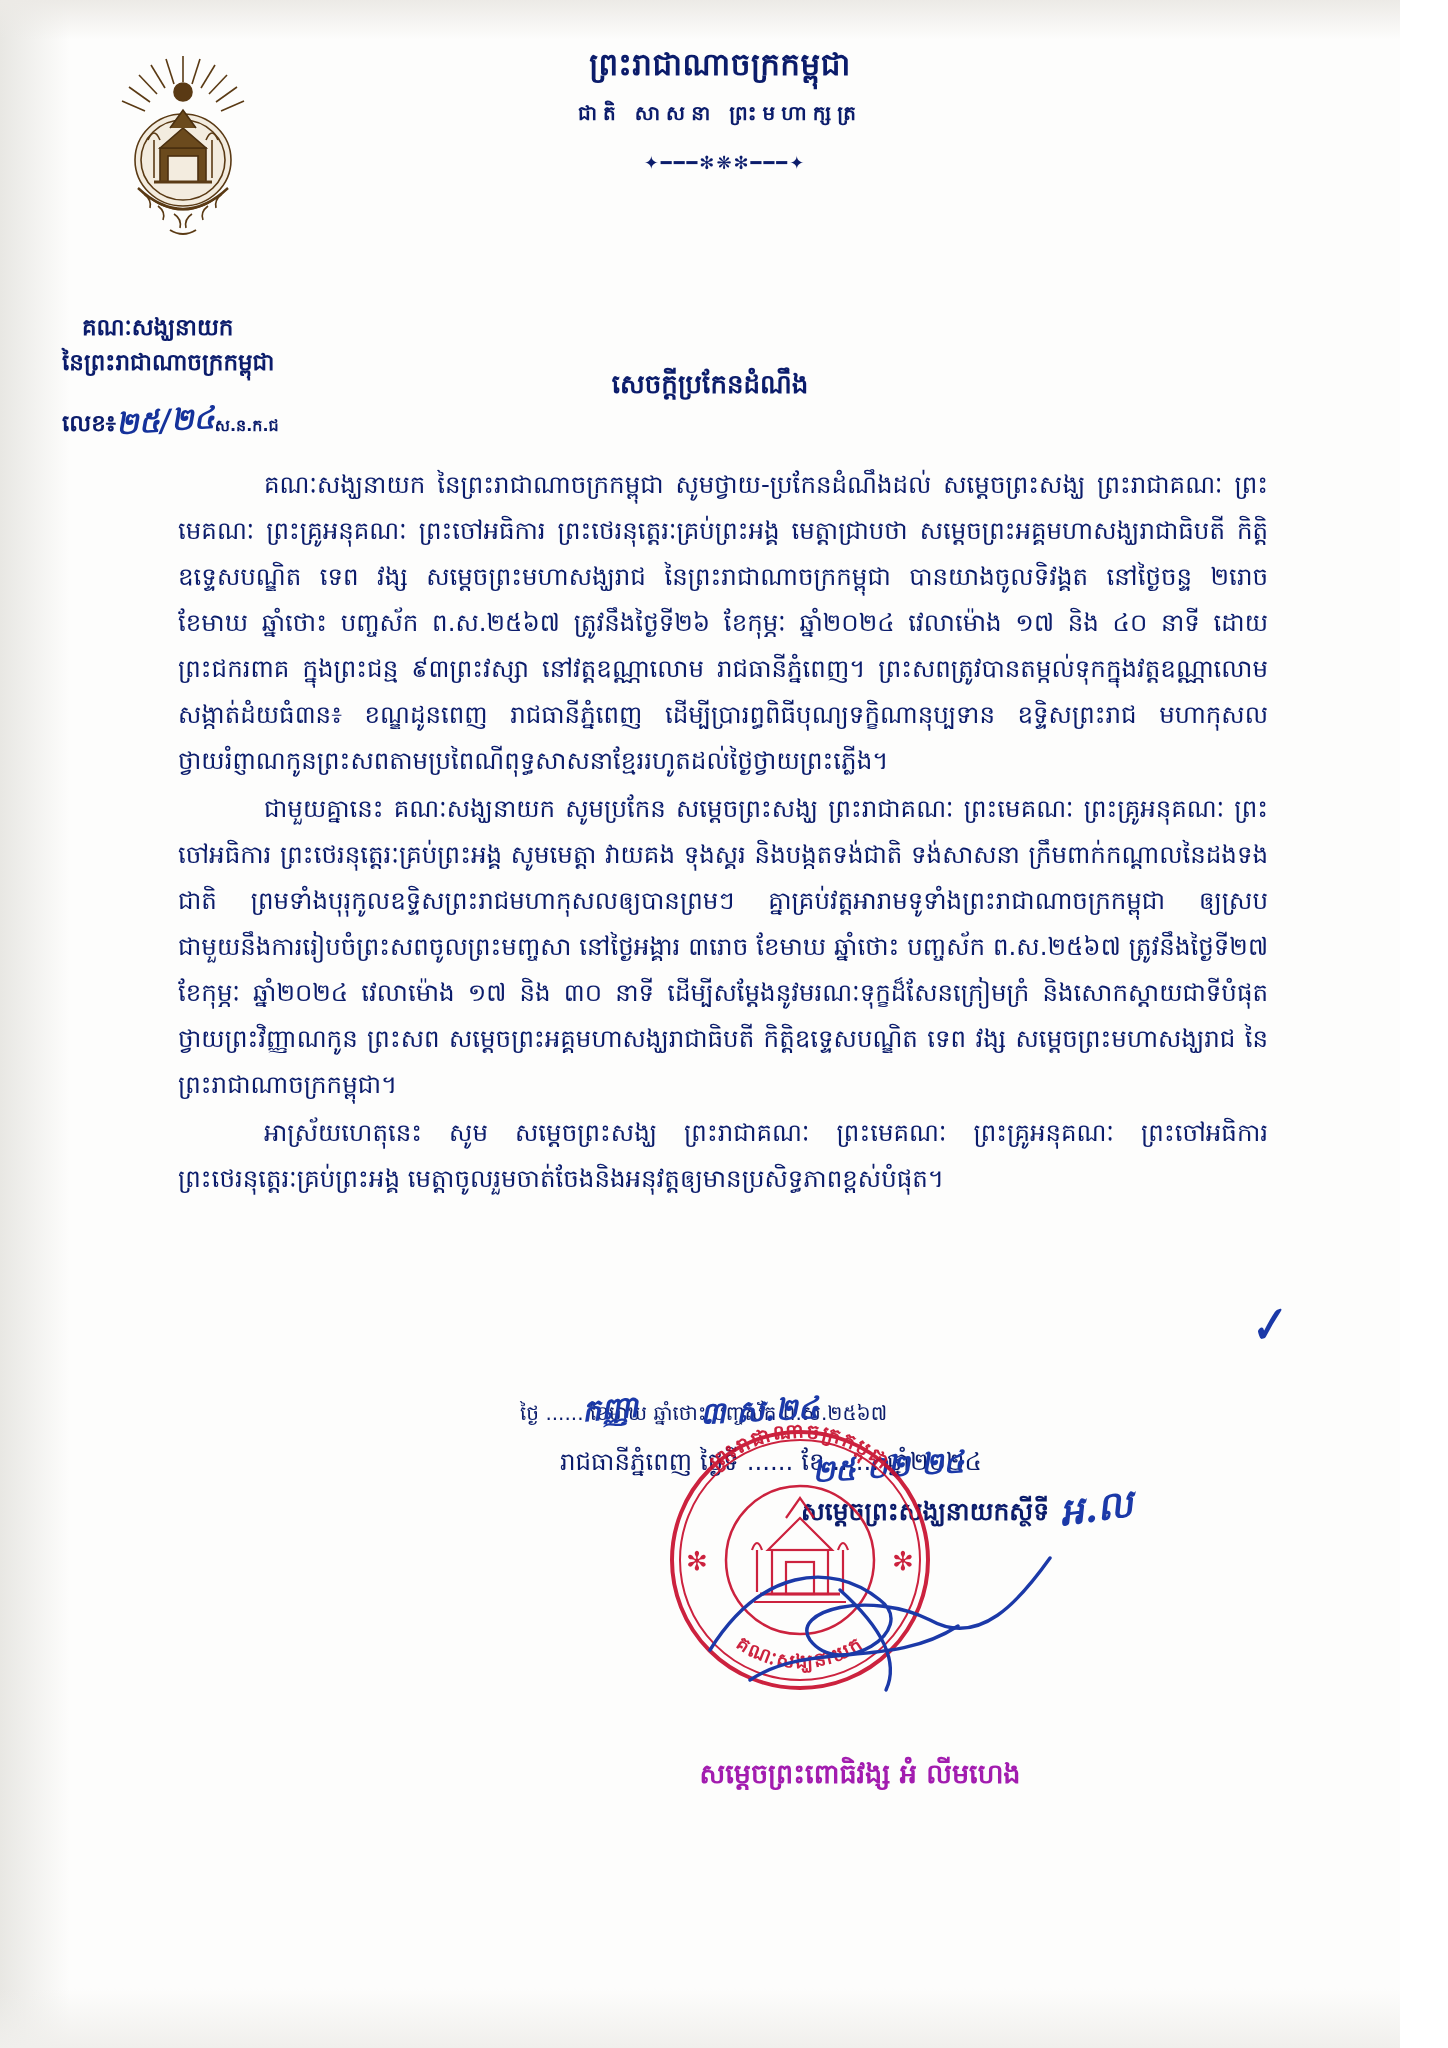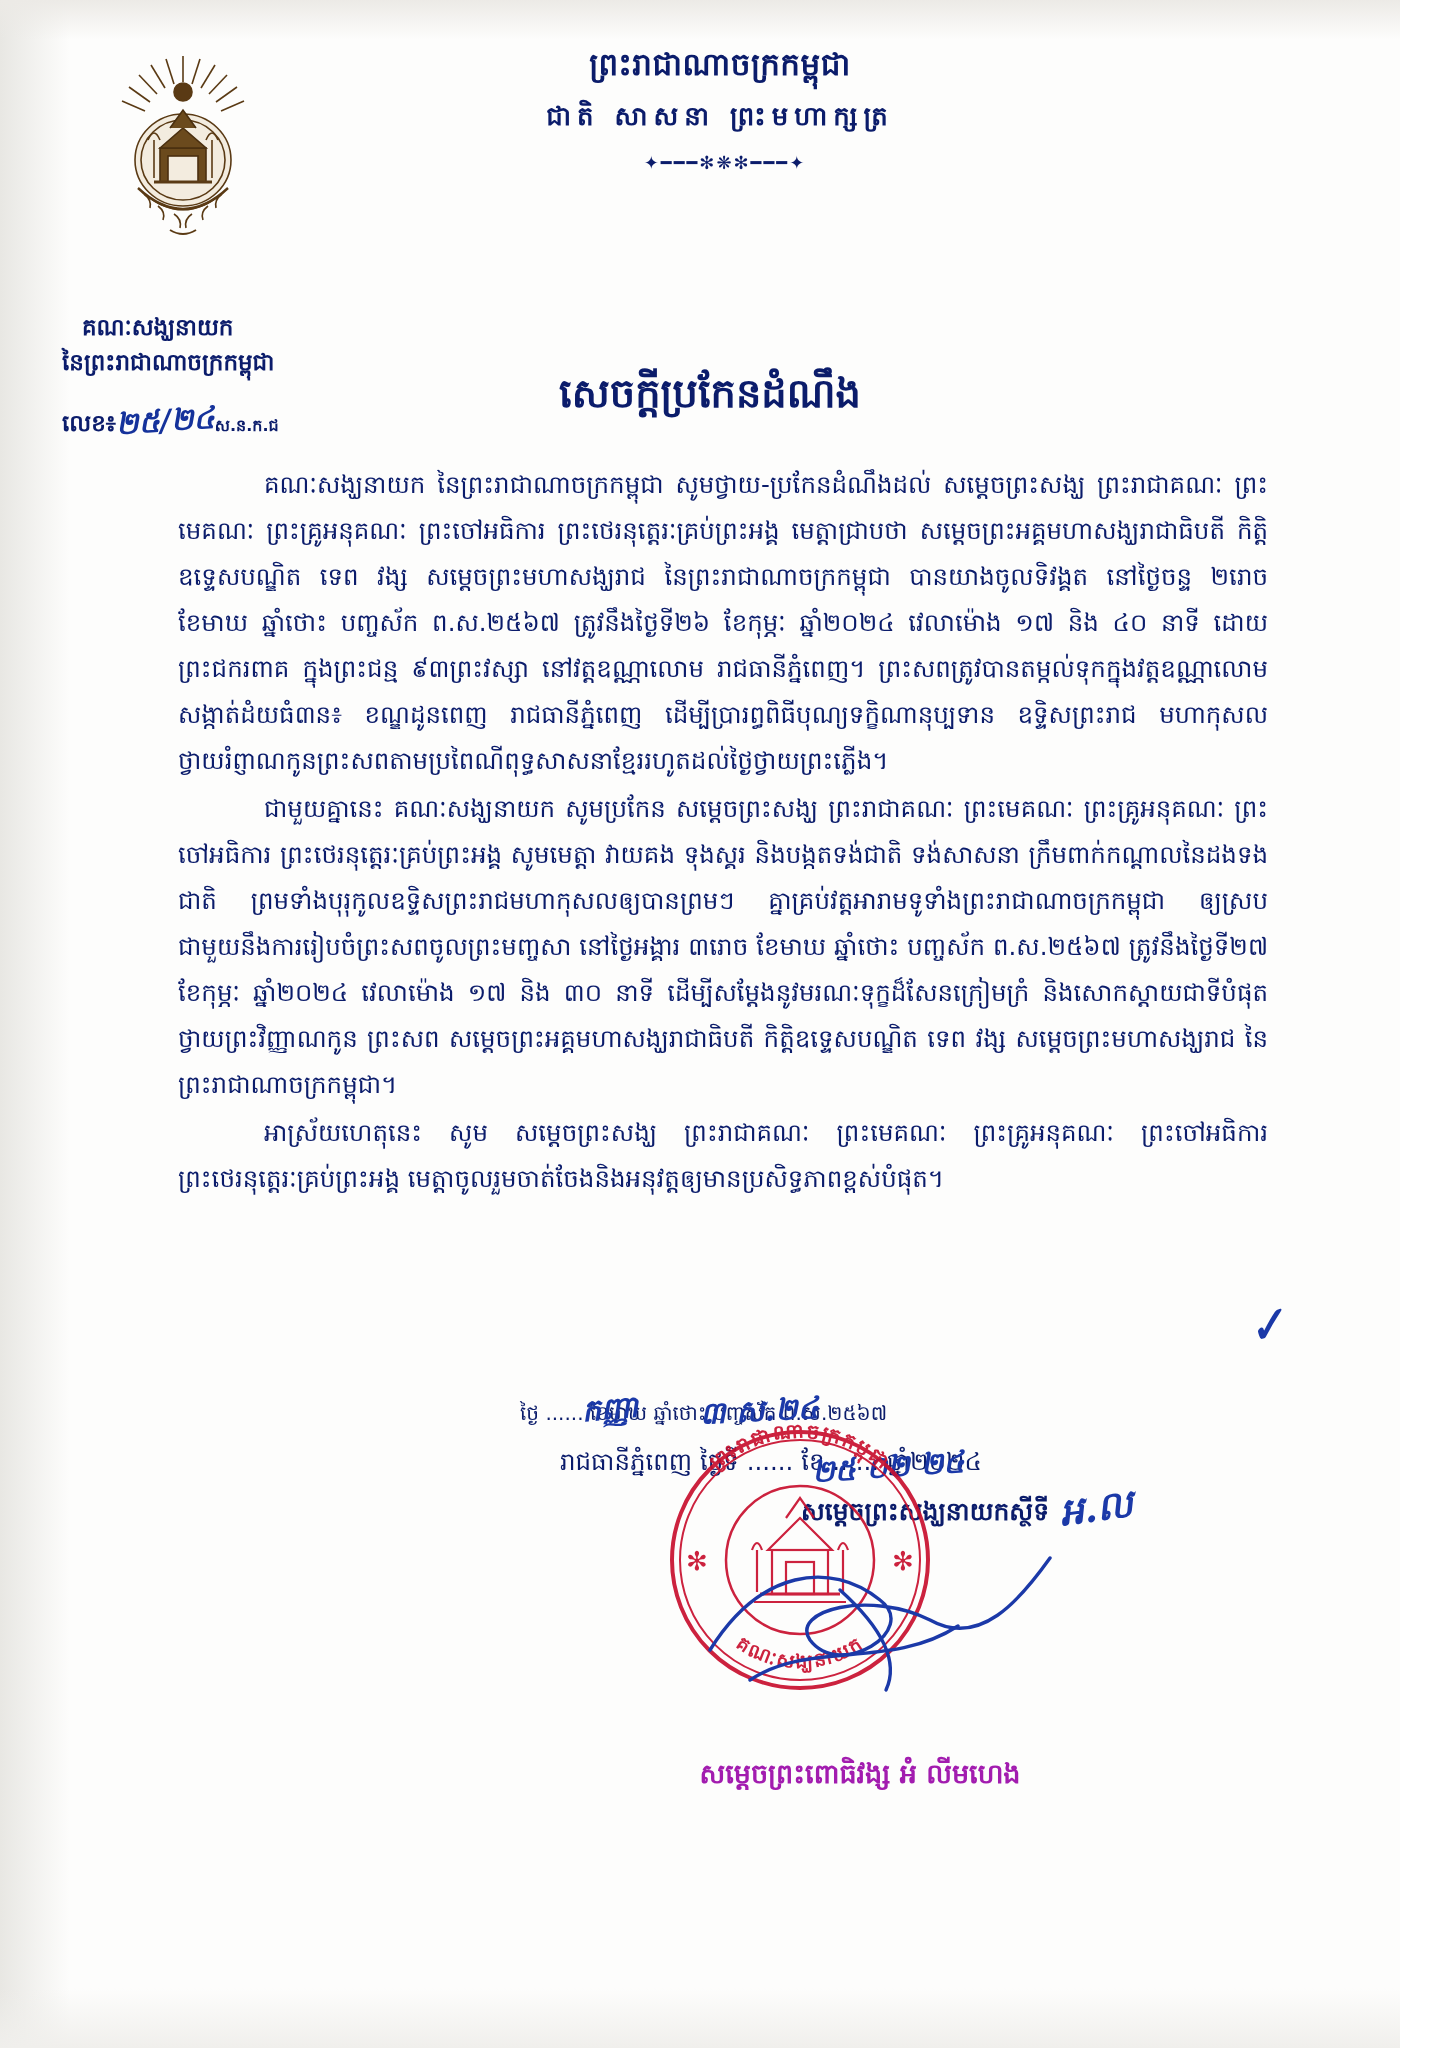--- a/index.html
+++ b/index.html
@@ -52,21 +52,21 @@
     font-weight: bold;
     letter-spacing: 0.5px;
   }
   .header-subtitle {
     position: absolute;
     left: 330px;
     top: 100px;
     width: 780px;
     text-align: center;
     color: #0b1c6b;
-    font-size: 26px;
+    font-size: 20px;
     font-weight: bold;
     letter-spacing: 6px;
   }
   .header-divider {
     position: absolute;
     left: 600px;
     top: 148px;
     width: 250px;
     height: 30px;
     color: #0b1c6b;
@@ -124,21 +124,21 @@
   }
 
   
   .doc-title {
     position: absolute;
     left: 440px;
     top: 368px;
     width: 540px;
     text-align: center;
     color: #0b1c6b;
-    font-size: 40px;
+    font-size: 26px;
     font-weight: bold;
   }
 
   
   .body-text {
     position: absolute;
     left: 178px;
     top: 462px;
     width: 1090px;
     color: #0b1c6b;

